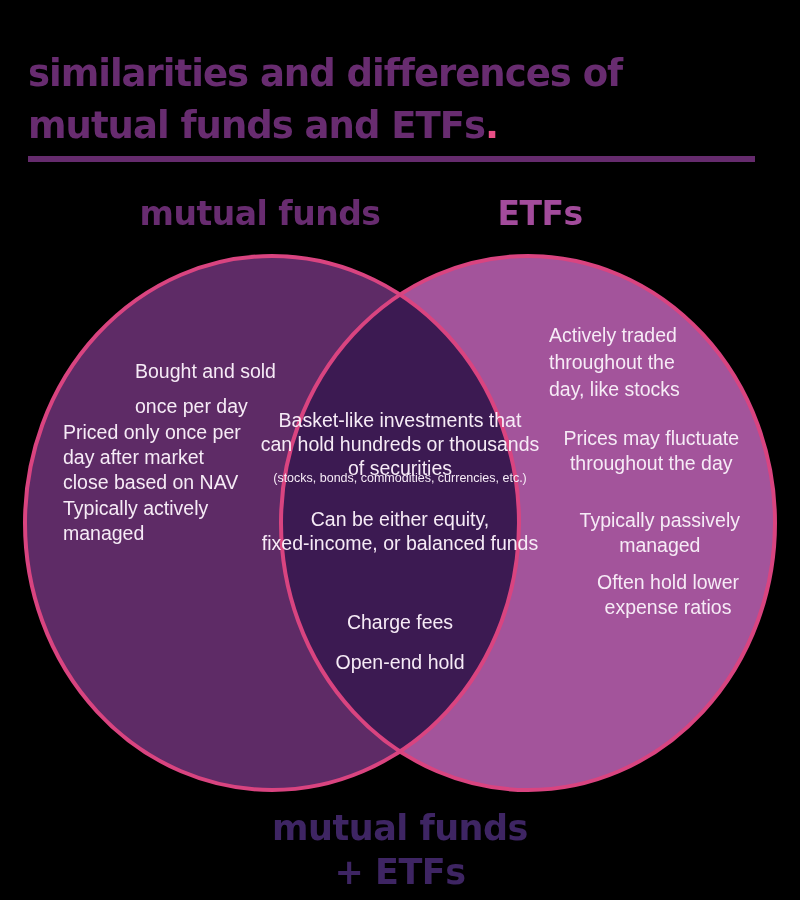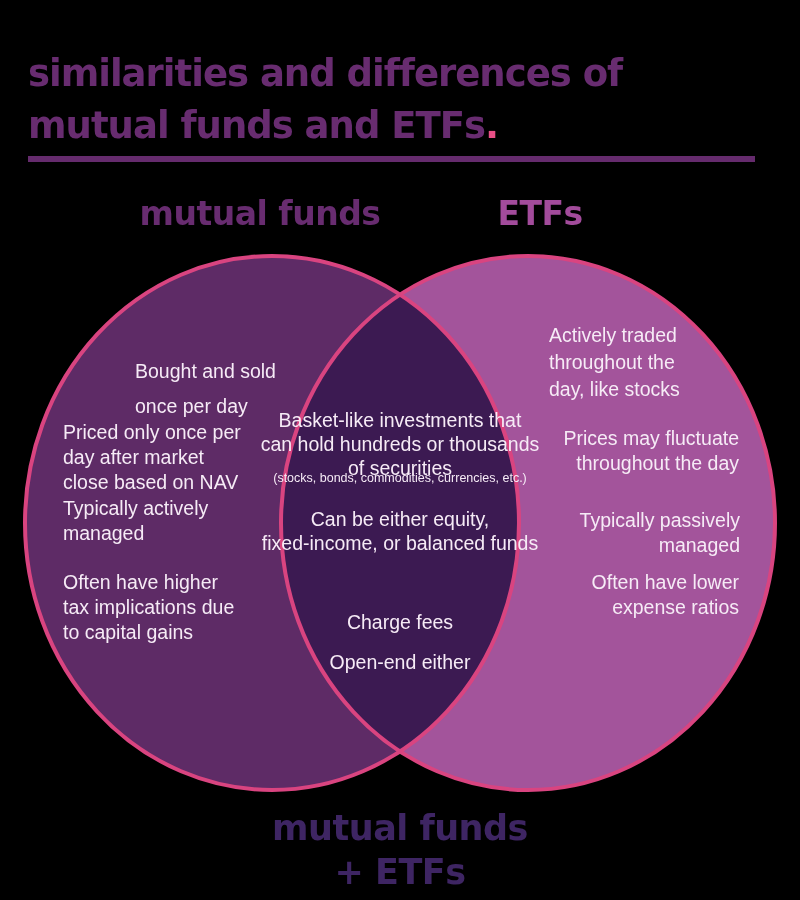--- a/index.html
+++ b/index.html
@@ -68,21 +68,21 @@
   .v-item {
     position: absolute;
     color: var(--body-text);
     font-size: 19.5px;
     line-height: 25px;
     white-space: pre-line;
   }
   .lh27 { line-height: 27px; }
   .lh24 { line-height: 24px; }
   .c { left: 228px; width: 344px; text-align: center; }
-  .r { text-align: right; }
+  .r { text-align: center; }
   .small-note { font-size: 12.5px; line-height: 15px; }
   
   .L1 { left: 135px; top: 322px; line-height: 35px; margin-top: 32px; }
   .L2 { left: 63px;  top: 420px; }
   .L3 { left: 63px;  top: 496px; }
   .L4 { left: 63px;  top: 570px; }
   
   .C1 { top: 322px; }
   .C2 { top: 408px; }
   .C2b { top: 471px; }
@@ -140,41 +140,38 @@
   <div class="circle-header header-left">mutual funds</div>
   <div class="circle-header header-right">ETFs</div>
 
   <div class="v-item L1">Bought and sold
 once per day</div>
   <div class="v-item L2">Priced only once per
 day after market
 close based on NAV</div>
   <div class="v-item L3">Typically actively
 managed</div>
-  <div class="v-item L4">Often have higher
-tax implications due
-to capital gains</div>
 
   <div class="v-item c lh24 C2">Basket-like investments that
 can hold hundreds or thousands
 of securities</div>
   <div class="v-item c lh24 C3">Can be either equity,
 fixed-income, or balanced funds</div>
   <div class="v-item c small-note C2b">(stocks, bonds, commodities, currencies, etc.)</div>
   <div class="v-item c C5">Charge fees</div>
-  <div class="v-item c C6">Open-end either</div>
+  <div class="v-item c C6">Open-end hold</div>
 
   <div class="v-item R1">Actively traded
 throughout the
 day, like stocks</div>
   <div class="v-item r R2">Prices may fluctuate
 throughout the day</div>
   <div class="v-item r R3">Typically passively
 managed</div>
-  <div class="v-item r R4">Often have lower
+  <div class="v-item r R4">Often hold lower
 expense ratios</div>
 
   <div class="footer-label">
     <span>mutual funds</span><br>
     <span>+ ETFs</span>
   </div>
 
 </div>
 
 </body></html>

